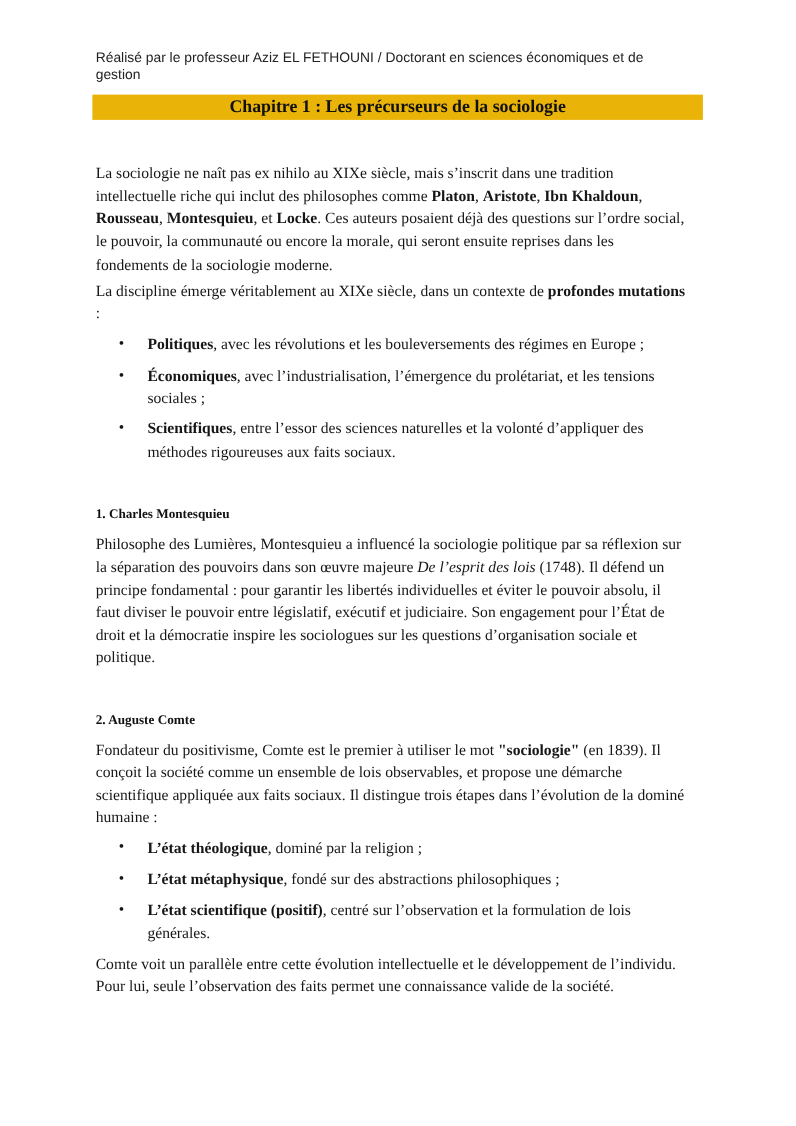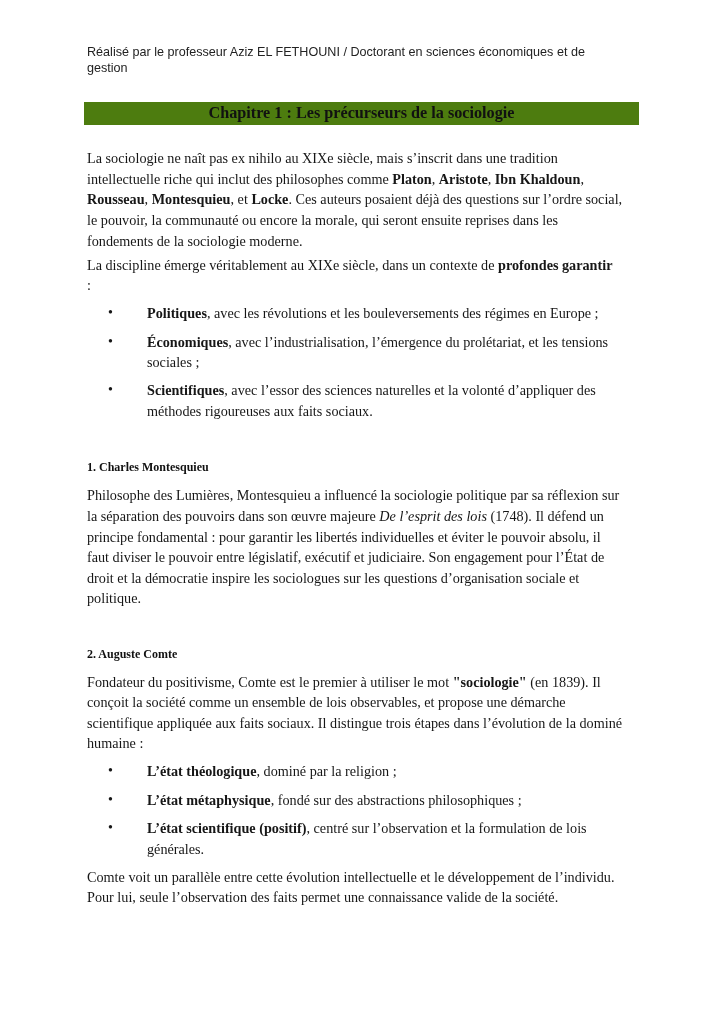--- a/index.html
+++ b/index.html
@@ -1,22 +1,22 @@
 <!DOCTYPE html>
 <html><head>
 <meta charset="utf-8">
 <style>
   html, body { margin: 0; padding: 0; background: #ffffff; }
   body { width: 724px; height: 1024px; position: relative; overflow: hidden; }
   .page { position: absolute; left: 0; top: 0; width: 724px; height: 924px; background: #fff; color: #111; }
   .hdr { position: absolute; left: 87px; width: 560px; font-family: "Liberation Sans", sans-serif; font-size: 12.6px; color: #222; line-height: 16px; }
-  .banner { position: absolute; left: 84px; top: 86px; width: 555px; height: 23px; background: #4d7c0f; margin-top: 16px; }
+  .banner { position: absolute; left: 84px; top: 86px; width: 555px; height: 23px; background: #eab308; }
   .banner-title { position: absolute; left: 0; right: 0; top: 2px; text-align: center; font-family: "Liberation Serif", serif; font-weight: bold; font-size: 16.2px; line-height: 19px; color: #111; }
   .ln { position: absolute; left: 87px; white-space: nowrap; font-family: "Liberation Serif", serif; font-size: 14.2px; line-height: 18px; color: #161616; }
-  .ln.ind { left: 147px; text-align: center; }
+  .ln.ind { left: 134px; text-align: center; }
   .bul { position: absolute; left: 108px; font-family: "Liberation Serif", serif; font-size: 14px; line-height: 18px; color: #161616; }
   .h2 { position: absolute; left: 87px; white-space: nowrap; font-family: "Liberation Serif", serif; font-weight: bold; font-size: 12px; line-height: 18px; color: #111; }
   b { font-weight: bold; }
   i { font-style: italic; }
 </style>
 </head>
 <body>
 
 <div class="page">
 
@@ -37,40 +37,40 @@
     <span>intellectuelle riche qui inclut des philosophes comme </span><b>Platon</b><span>, </span><b>Aristote</b><span>, </span><b>Ibn Khaldoun</b><span>,</span>
   </div>
   <div class="ln" style="top:211px;">
     <span>le pouvoir, la communauté ou encore la morale, qui seront ensuite reprises dans les</span>
   </div>
   <div class="ln" style="top:232px;">
     <span>fondements de la sociologie moderne.</span>
   </div>
 
   <div class="ln" style="top:256px;">
-    <span>La discipline émerge véritablement au XIXe siècle, dans un contexte de </span><b>profondes garantir</b>
+    <span>La discipline émerge véritablement au XIXe siècle, dans un contexte de </span><b>profondes mutations</b>
   </div>
   <div class="ln" style="top:276px;">
     <span>:</span>
   </div>
 
   <span class="bul" style="top:304px;">•</span>
   <div class="ln ind" style="top:304px;">
     <b>Politiques</b><span>, avec les révolutions et les bouleversements des régimes en Europe ;</span>
   </div>
 
   <span class="bul" style="top:333px;">•</span>
   <div class="ln ind" style="top:333px;">
     <b>Économiques</b><span>, avec l’industrialisation, l’émergence du prolétariat, et les tensions</span>
   </div>
   <div class="ln ind" style="top:353px;">sociales ;</div>
 
   <span class="bul" style="top:381px;">•</span>
   <div class="ln ind" style="top:381px;">
-    <b>Scientifiques</b><span>, avec l’essor des sciences naturelles et la volonté d’appliquer des</span>
+    <b>Scientifiques</b><span>, entre l’essor des sciences naturelles et la volonté d’appliquer des</span>
   </div>
   <div class="ln ind" style="top:402px;">méthodes rigoureuses aux faits sociaux.</div>
 
   <div class="h2" style="top:458px;">1. Charles Montesquieu</div>
   <div class="ln" style="top:486px;">Philosophe des Lumières, Montesquieu a influencé la sociologie politique par sa réflexion sur</div>
   <div class="ln" style="top:507px;">
     <span>la séparation des pouvoirs dans son œuvre majeure </span><i>De l’esprit des lois</i><span> (1748). Il défend un</span>
   </div>
   <div class="ln" style="top:528px;">principe fondamental : pour garantir les libertés individuelles et éviter le pouvoir absolu, il</div>
   <div class="ln" style="top:548px;">faut diviser le pouvoir entre législatif, exécutif et judiciaire. Son engagement pour l’État de</div>

